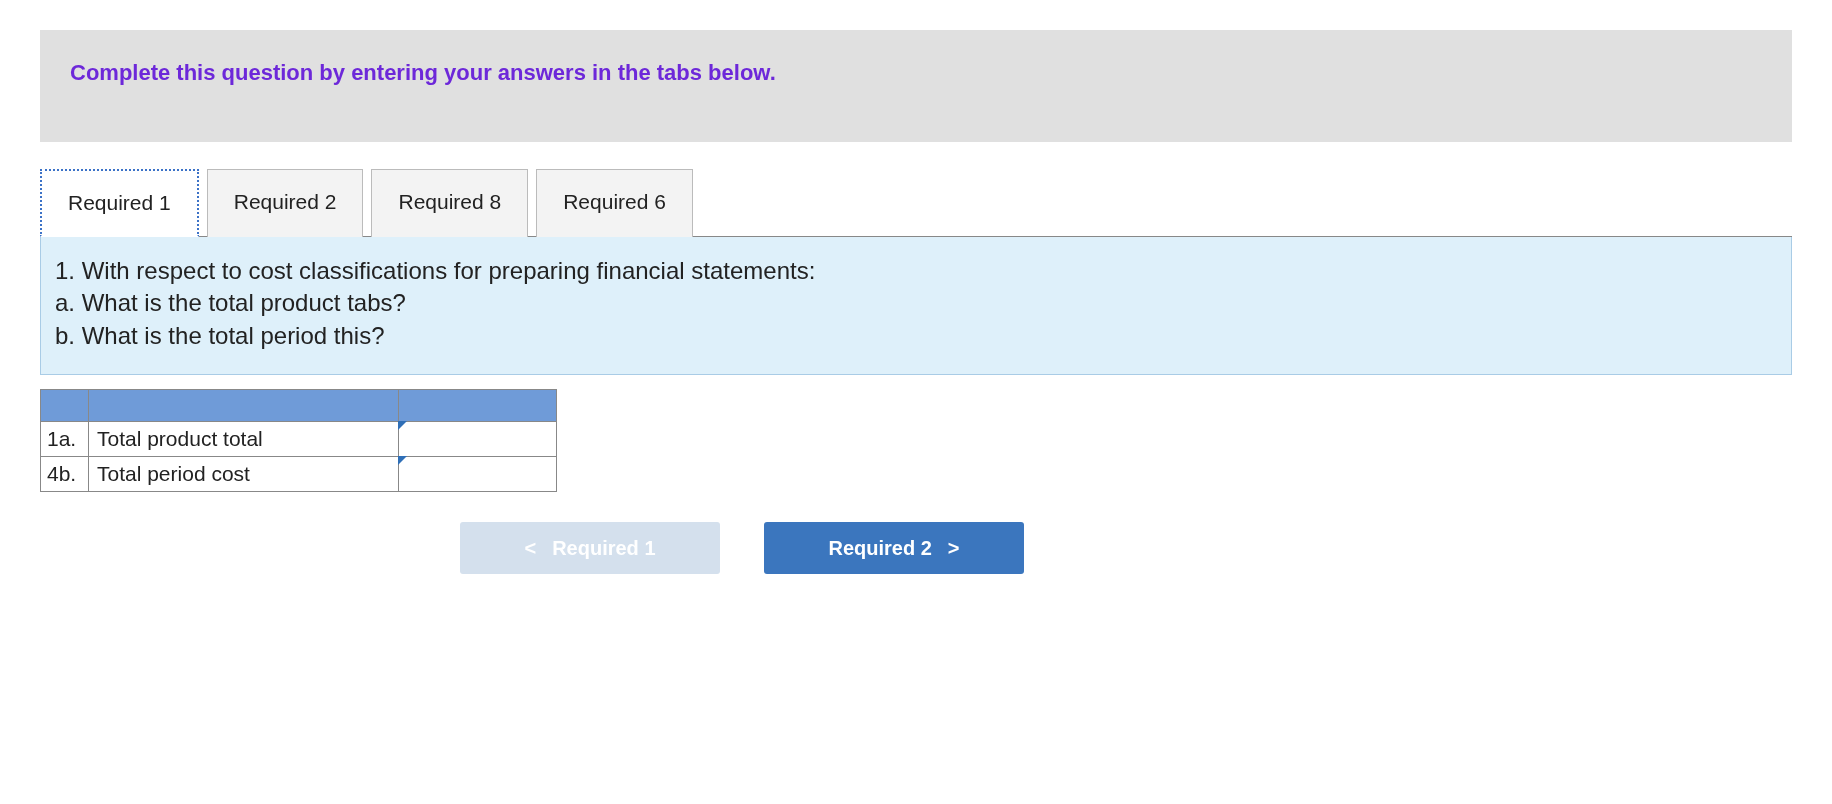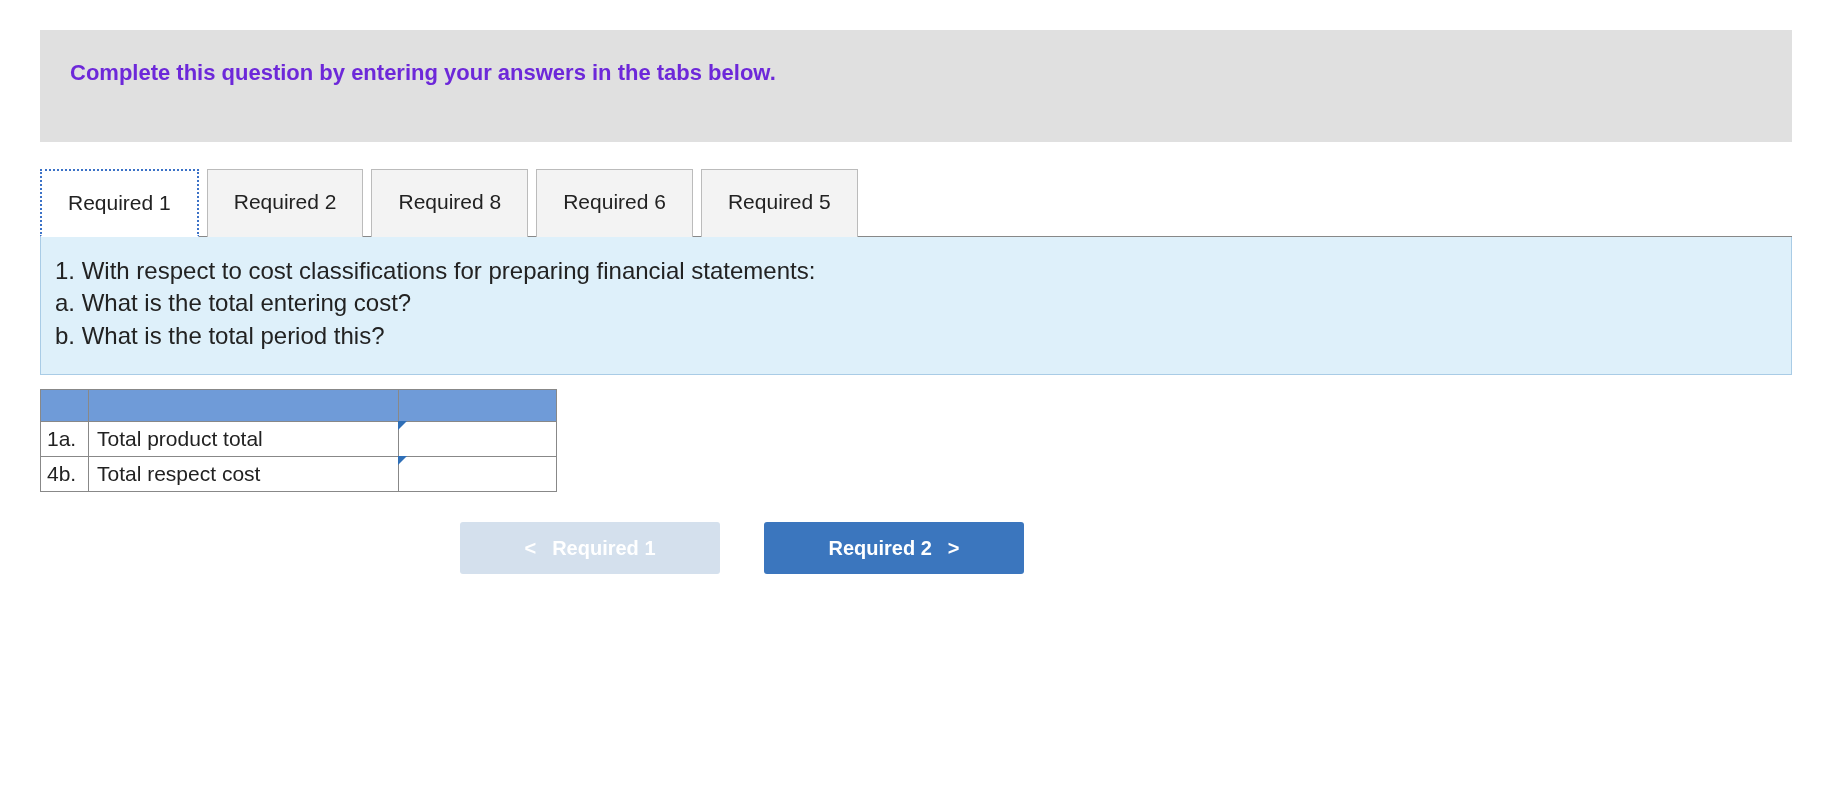--- a/index.html
+++ b/index.html
@@ -147,29 +147,26 @@
       </div>
       <div class="tab">
         <span>Required 2</span>
       </div>
       <div class="tab">
         <span>Required 8</span>
       </div>
       <div class="tab">
         <span>Required 6</span>
       </div>
-      <div class="tab">
-        <span>Required 5</span>
-      </div>
     </div>
   </div>
 
   <div class="question-panel">
     <div>1. With respect to cost classifications for preparing financial statements:</div>
-    <div>a. What is the total entering cost?</div>
+    <div>a. What is the total product tabs?</div>
     <div>b. What is the total period this?</div>
   </div>
 
   <table class="answer-table">
     <thead>
       <tr>
         <th class="col-idx"></th>
         <th class="col-label"></th>
         <th class="col-input-th"></th>
       </tr>
@@ -177,21 +174,21 @@
     <tbody>
       <tr>
         <td class="col-idx">1a.</td>
         <td class="col-label">Total product total</td>
         <td class="input-cell">
           <input type="text" value="" style="">
         </td>
       </tr>
       <tr>
         <td class="col-idx">4b.</td>
-        <td class="col-label">Total respect cost</td>
+        <td class="col-label">Total period cost</td>
         <td class="input-cell">
           <input type="text" value="" style="">
         </td>
       </tr>
     </tbody>
   </table>
 
   <div class="nav-buttons">
     <button class="nav-btn prev">
       <span class="chev">&lt;</span>

